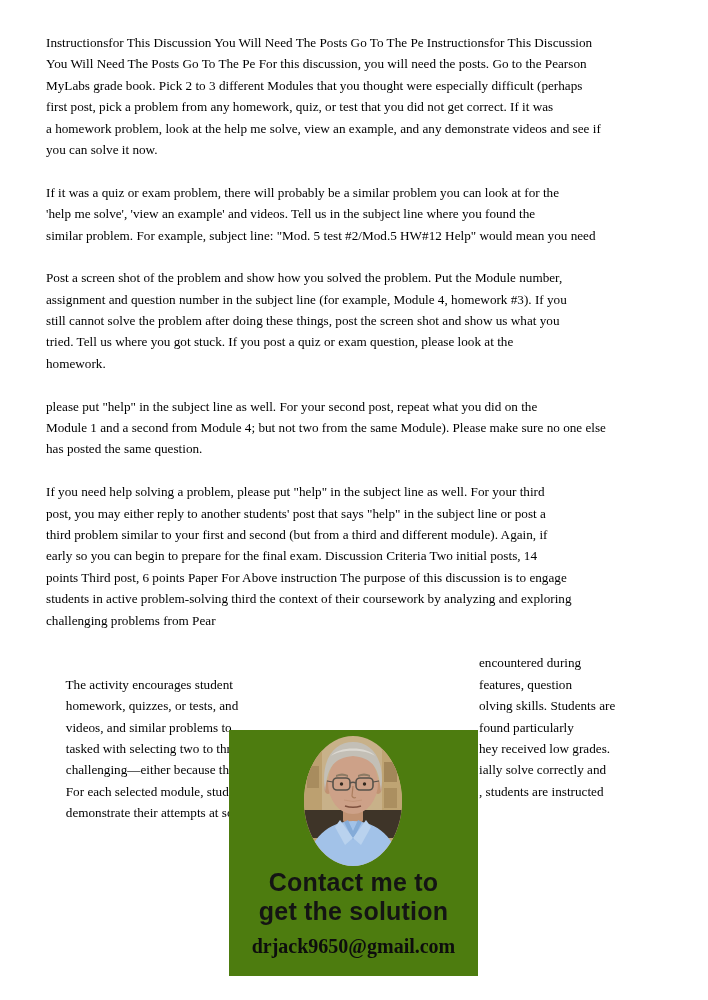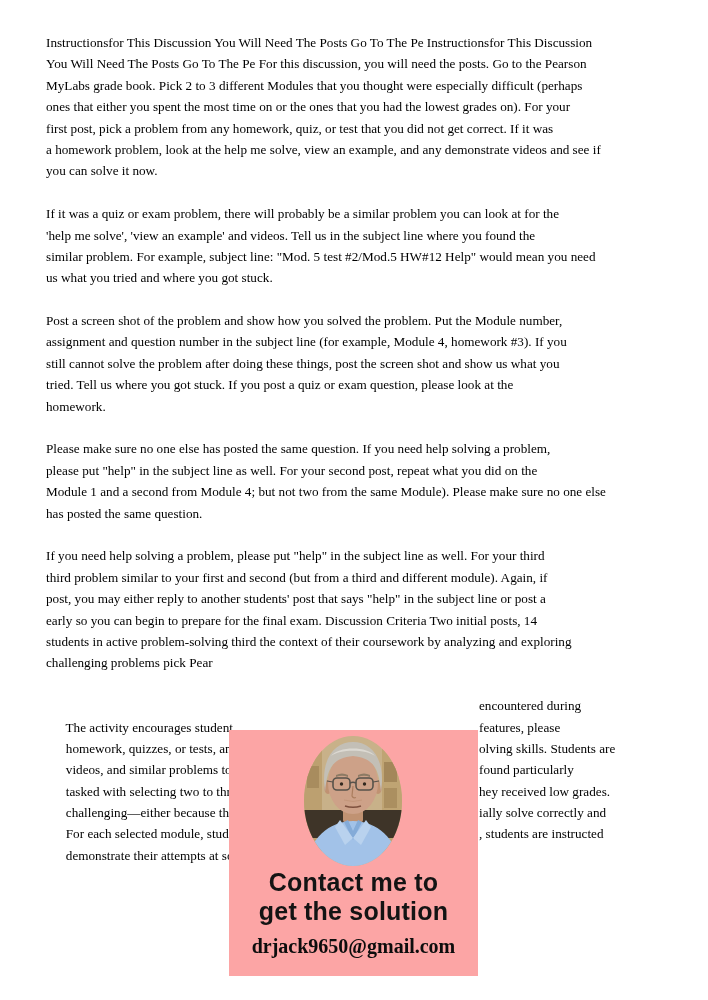--- a/index.html
+++ b/index.html
@@ -1,78 +1,76 @@
 <!DOCTYPE html>
 <html><head>
 <meta charset="utf-8">
 <style>
   html,body{margin:0;padding:0;background:#ffffff;}
   .page{position:relative;width:631px;height:1000px;background:#ffffff;overflow:hidden;
         font-family:"Liberation Serif",serif;}
   .text{position:absolute;left:46px;top:32px;width:616px;font-size:13.2px;line-height:21.4px;color:#000;}
   .ln{height:21.4px;white-space:pre;position:relative;}
   .rfrag{position:absolute;left:433px;top:0;white-space:pre;}
-  .card{position:absolute;left:229px;top:730px;width:249px;height:246px;background:#fca5a5;z-index:5;
+  .card{position:absolute;left:229px;top:730px;width:249px;height:246px;background:#4d7c0f;z-index:5;
         text-align:center;}
   .photo{position:absolute;left:75px;top:6px;}
   .card-title{position:absolute;top:138px;left:0;right:0;
         font-family:"Liberation Sans",sans-serif;font-weight:bold;font-size:25px;line-height:29px;
         color:#141414;letter-spacing:.2px;}
   .card-email{position:absolute;top:204px;left:0;right:0;
         font-family:"Liberation Serif",serif;font-weight:bold;font-size:20px;line-height:24px;color:#0d0d0d;}
 </style>
 </head>
 <body>
 
 <div class="page">
   <div class="text">
 
     <div class="ln">Instructionsfor This Discussion You Will Need The Posts Go To The Pe Instructionsfor This Discussion</div>
     <div class="ln">You Will Need The Posts Go To The Pe For this discussion, you will need the posts. Go to the Pearson</div>
     <div class="ln">MyLabs grade book. Pick 2 to 3 different Modules that you thought were especially difficult (perhaps</div>
-    <div class="ln">ones that either you spent the most time on or the ones that you had the lowest grades on). For your</div>
     <div class="ln">first post, pick a problem from any homework, quiz, or test that you did not get correct. If it was</div>
     <div class="ln">a homework problem, look at the help me solve, view an example, and any demonstrate videos and see if</div>
     <div class="ln">you can solve it now.</div>
     <div class="ln"></div>
 
     <div class="ln">If it was a quiz or exam problem, there will probably be a similar problem you can look at for the</div>
     <div class="ln">'help me solve', 'view an example' and videos. Tell us in the subject line where you found the</div>
     <div class="ln">similar problem. For example, subject line: "Mod. 5 test #2/Mod.5 HW#12 Help" would mean you need</div>
-    <div class="ln">us what you tried and where you got stuck.</div>
     <div class="ln"></div>
 
     <div class="ln">Post a screen shot of the problem and show how you solved the problem. Put the Module number,</div>
     <div class="ln">assignment and question number in the subject line (for example, Module 4, homework #3). If you</div>
     <div class="ln">still cannot solve the problem after doing these things, post the screen shot and show us what you</div>
     <div class="ln">tried. Tell us where you got stuck. If you post a quiz or exam question, please look at the</div>
     <div class="ln">homework.</div>
     <div class="ln"></div>
 
-    <div class="ln">Please make sure no one else has posted the same question. If you need help solving a problem,</div>
     <div class="ln">please put "help" in the subject line as well. For your second post, repeat what you did on the</div>
     <div class="ln">Module 1 and a second from Module 4; but not two from the same Module). Please make sure no one else</div>
     <div class="ln">has posted the same question.</div>
     <div class="ln"></div>
 
     <div class="ln">If you need help solving a problem, please put "help" in the subject line as well. For your third</div>
+    <div class="ln">post, you may either reply to another students' post that says "help" in the subject line or post a</div>
     <div class="ln">third problem similar to your first and second (but from a third and different module). Again, if</div>
-    <div class="ln">post, you may either reply to another students' post that says "help" in the subject line or post a</div>
     <div class="ln">early so you can begin to prepare for the final exam. Discussion Criteria Two initial posts, 14</div>
+    <div class="ln">points Third post, 6 points Paper For Above instruction The purpose of this discussion is to engage</div>
     <div class="ln">students in active problem-solving third the context of their coursework by analyzing and exploring</div>
-    <div class="ln">challenging problems pick Pear</div>
+    <div class="ln">challenging problems from Pear</div>
     <div class="ln"></div>
 
     <div class="ln">
       <span>The activity encourages student</span>
       <span class="rfrag">encountered during</span>
     </div>
     <div class="ln">
       <span>homework, quizzes, or tests, and</span>
-      <span class="rfrag">features, please</span>
+      <span class="rfrag">features, question</span>
     </div>
     <div class="ln">
       <span>videos, and similar problems to</span>
       <span class="rfrag">olving skills. Students are</span>
     </div>
     <div class="ln">
       <span>tasked with selecting two to thre</span>
       <span class="rfrag">found particularly</span>
     </div>
     <div class="ln">

